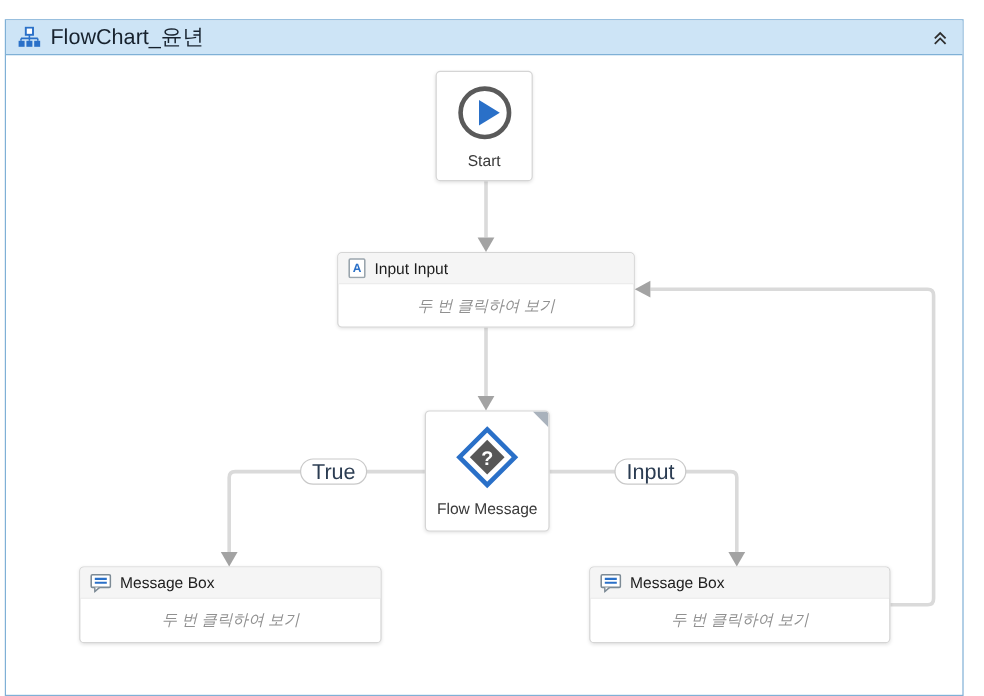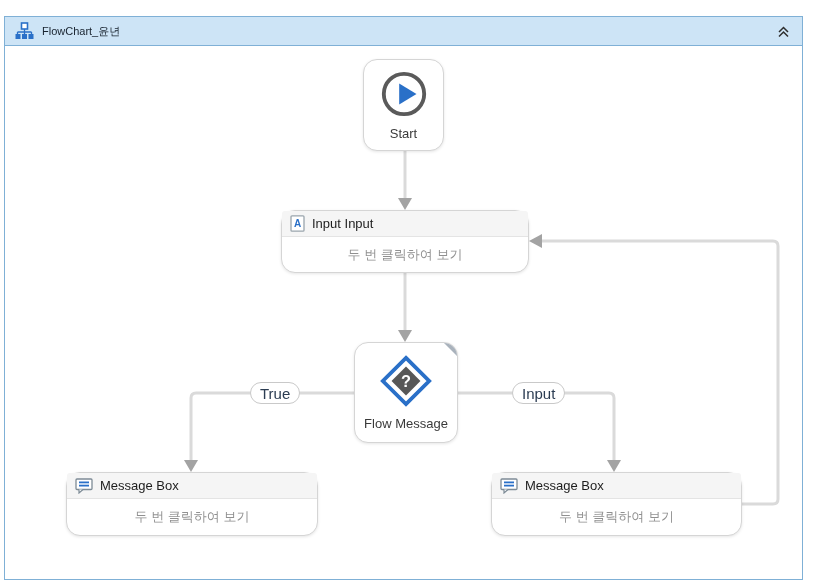--- a/index.html
+++ b/index.html
@@ -9,54 +9,54 @@
   }
   .panel{
     position:absolute;left:4px;top:16px;width:799px;height:564px;
     border:1px solid #7fb0d6;background:#ffffff;box-sizing:border-box;
   }
   .titlebar{
     position:absolute;left:0;top:0;right:0;height:29px;background:#cde4f6;
     border-bottom:1px solid #7fb0d6;display:flex;align-items:center;
     padding:0 10px;box-sizing:border-box;gap:8px;z-index:5;
   }
-  .titlebar .title{font-size:11px;color:#17222e;white-space:nowrap;}
+  .titlebar .title{font-size:18px;color:#17222e;white-space:nowrap;}
   .titlebar .spacer{flex:1;}
   .collapse-btn{width:18px;height:18px;display:flex;align-items:center;justify-content:center;cursor:pointer;}
   .connector-layer{position:absolute;left:0;top:0;width:799px;height:564px;z-index:1;pointer-events:none;}
   .node{
-    position:absolute;background:#ffffff;border:1px solid #d5d5d5;border-radius:14px;
+    position:absolute;background:#ffffff;border:1px solid #d5d5d5;border-radius:4px;
     box-sizing:border-box;box-shadow:0 1px 3px rgba(0,0,0,0.10);z-index:2;
   }
   .start-node{left:358px;top:42px;width:81px;height:92px;display:flex;flex-direction:column;
     align-items:center;justify-content:center;gap:7px;}
   .start-node .label{font-size:13px;color:#3a3a3a;}
   .decision-node{left:349px;top:325px;width:104px;height:101px;display:flex;flex-direction:column;
     align-items:center;justify-content:center;gap:8px;overflow:hidden;}
   .decision-node .label{font-size:13px;color:#3a3a3a;white-space:nowrap;}
   .corner-fold{position:absolute;top:0;right:0;width:0;height:0;
     border-top:13px solid #a9b2bc;border-left:13px solid transparent;}
   .activity{display:flex;flex-direction:column;}
   .activity .hdr{
     height:26px;background:#f5f5f5;border-bottom:1px solid #e4e4e4;display:flex;
     align-items:center;gap:7px;padding:0 8px;box-sizing:border-box;
     border-radius:3px 3px 0 0;
   }
   .activity .hdr .hdr-title{font-size:13px;color:#1d1d1d;}
   .activity .body{
     flex:1;display:flex;align-items:center;justify-content:center;
-    font-size:13px;color:#909090;border-radius:0 0 3px 3px;
+    font-size:13px;font-style:italic;color:#909090;border-radius:0 0 3px 3px;
   }
   .input-dialog{left:276px;top:193px;width:248px;height:63px;}
   .msg-true{left:61px;top:455px;width:252px;height:64px;}
   .msg-false{left:486px;top:455px;width:251px;height:64px;}
   .pill{
     position:absolute;height:22px;padding:0 9px;background:#ffffff;border:1px solid #c9c9c9;
     border-radius:11px;display:flex;align-items:center;justify-content:center;
-    font-size:15px;color:#2b3c52;z-index:3;box-sizing:border-box;
+    font-size:18px;color:#2b3c52;z-index:3;box-sizing:border-box;
   }
   .pill-true{left:245px;top:365px;}
   .pill-false{left:507px;top:365px;}
 </style>
 </head>
 <body>
 
 <div class="panel">
 
   <svg class="connector-layer" width="799" height="564" viewBox="0 0 799 564" xmlns="http://www.w3.org/2000/svg">

